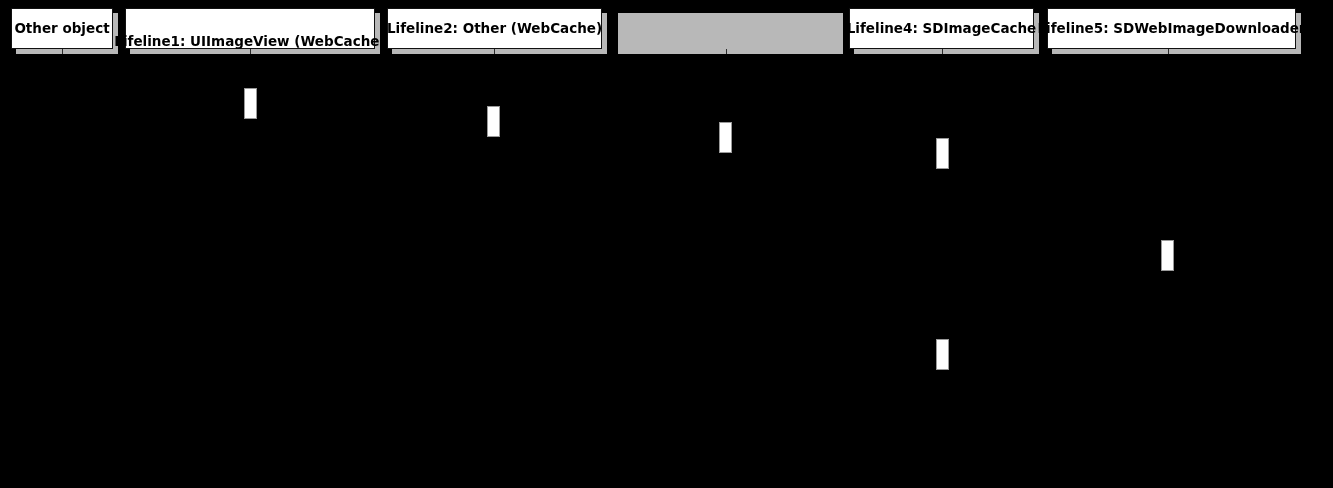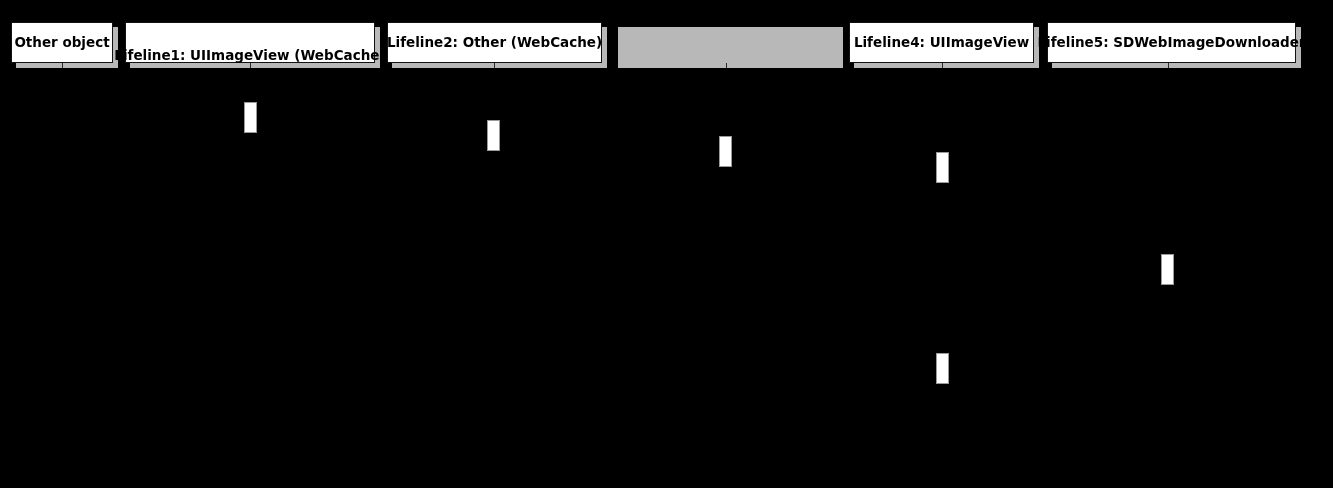--- a/index.html
+++ b/index.html
@@ -9,21 +9,20 @@
   }
   body {
     font-family: "DejaVu Sans", "Liberation Sans", sans-serif;
   }
   #diagram {
     position: relative;
     width: 1333px;
     height: 432px;
     background: #000000;
     overflow: hidden;
-    margin-top: 14px;
   }
   .head-shadow {
     position: absolute;
     background: #b8b8b8;
     box-sizing: border-box;
   }
   .head-box {
     position: absolute;
     background: #ffffff;
     border: 1px solid #111111;
@@ -86,21 +85,21 @@
   <div class="head-box" style="left:125px;top:8px;width:250px;height:41px;align-items:flex-end;">
     <span class="head-label">Lifeline1: UIImageView (WebCache)</span>
   </div>
 
   <div class="head-box" style="left:387px;top:8px;width:215px;height:41px;">
     <span class="head-label">Lifeline2: Other (WebCache)</span>
   </div>
 
 
   <div class="head-box" style="left:849px;top:8px;width:185px;height:41px;">
-    <span class="head-label">Lifeline4: UIImageView</span>
+    <span class="head-label">Lifeline4: SDImageCache</span>
   </div>
 
   <div class="head-box" style="left:1047px;top:8px;width:249px;height:41px;">
     <span class="head-label">Lifeline5: SDWebImageDownloader</span>
   </div>
 
   <div class="stem-tick" style="left:62px;top:49px;height:5px;"></div>
   <div class="stem-tick" style="left:250px;top:49px;height:5px;"></div>
   <div class="stem-tick" style="left:494px;top:49px;height:5px;"></div>
   <div class="stem-tick" style="left:726px;top:49px;height:5px;"></div>

